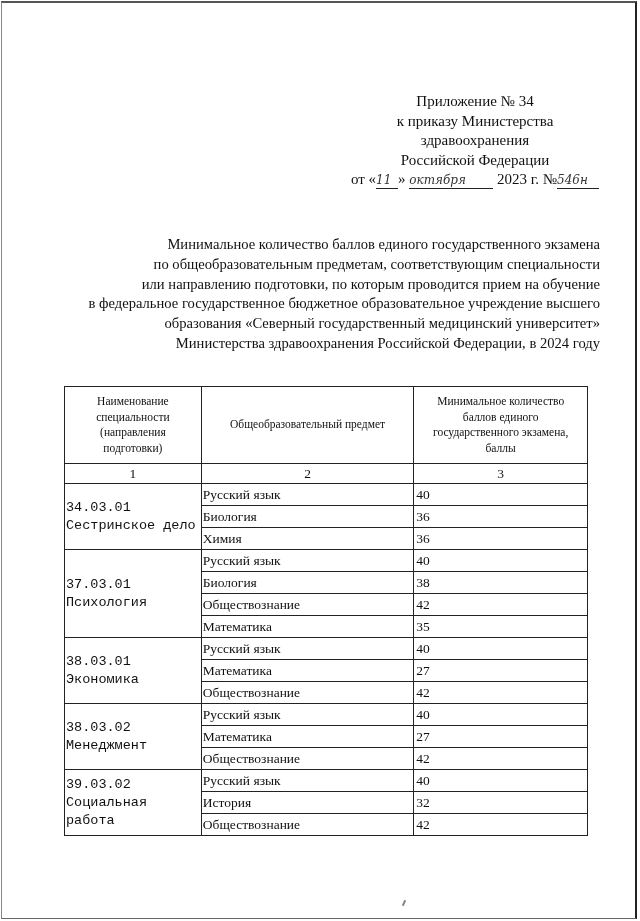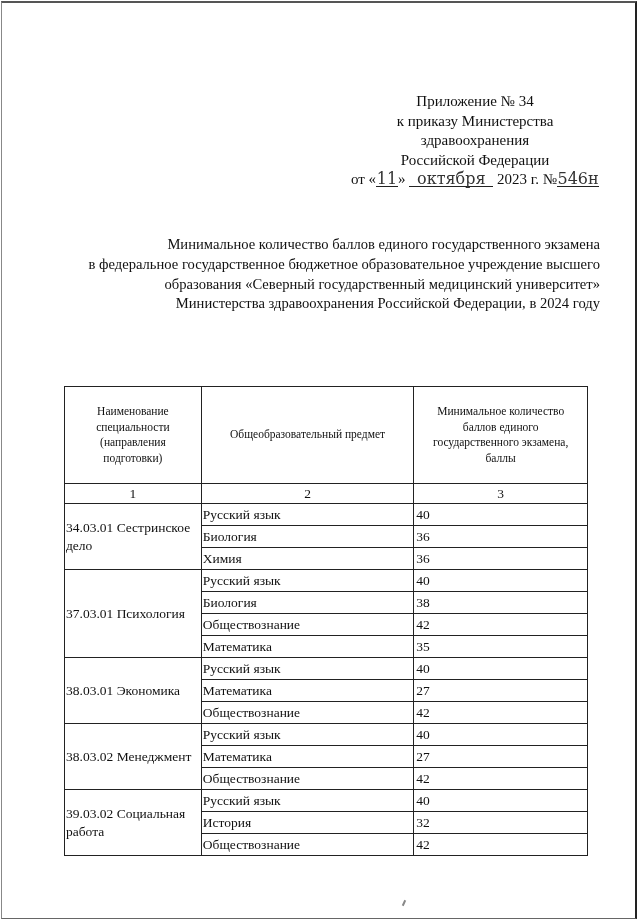--- a/index.html
+++ b/index.html
@@ -10,39 +10,39 @@
   .page-frame {
     position: absolute; left: 1px; top: 1px; width: 636px; height: 918px;
     border-top: 2px solid #555; border-left: 1px solid #888; border-right: 2px solid #222; border-bottom: 1px solid #666;
     box-sizing: border-box;
   }
   .appendix {
     position: absolute; left: 330px; top: 92px; width: 290px;
     text-align: center; font-size: 15px; line-height: 19.5px;
   }
   .appendix .line { display: block; white-space: nowrap; }
-  .sign-line { display: inline-block; border-bottom: 1px solid #222; text-align: center; font-family: "DejaVu Serif", serif; font-size: 16px; color: #333; line-height: 15px; }
+  .sign-line { display: inline-block; border-bottom: 1px solid #222; text-align: left; font-style: italic; font-family: "DejaVu Serif", serif; font-size: 12px; color: #333; line-height: 15px; }
   .title {
     position: absolute; left: 60px; top: 235px; width: 540px;
     text-align: right; font-size: 14.6px; line-height: 19.8px;
   }
   .title .line { display: block; white-space: nowrap; }
   table.scores {
     position: absolute; left: 64px; top: 386px; width: 524px;
     border-collapse: collapse; font-size: 13.5px;
   }
   table.scores th, table.scores td {
     border: 1px solid #222; padding: 2px 2px; vertical-align: middle;
   }
   table.scores th {
     font-weight: normal; font-size: 11.5px; line-height: 15.5px; text-align: center;
     height: 64px;
   }
   table.scores tr.idx td { text-align: center; height: 15px; line-height: 15px; font-size: 13.5px; }
-  table.scores td.spec { text-align: left; font-size: 13.5px; line-height: 18px; padding-left: 1px; }
+  table.scores td.spec { text-align: left; font-size: 13.5px; line-height: 18px; padding-left: 1px; font-family: Liberation Mono, monospace; }
   table.scores td.subj { text-align: left; height: 17px; line-height: 17px; padding-left: 1px; margin-top: 27px; }
   table.scores td.score { height: 17px; line-height: 17px; }
   col.c1 { width: 137px; } col.c2 { width: 213px; } col.c3 { width: 174px; }
   .speck { position: absolute; left: 403px; top: 900px; width: 2px; height: 6px; background: #888; transform: rotate(25deg); }
 </style>
 </head>
 <body>
 
 <div class="page-frame"></div>
 
@@ -53,34 +53,36 @@
   <span class="line">Российской Федерации</span>
   <span class="line">
     <span>от «</span><span class="sign-line" style="width:22px">11</span><span>»</span>
     <span class="sign-line" style="width:84px">октября</span>
     <span>2023 г. №</span><span class="sign-line" style="width:42px">546н</span>
   </span>
 </div>
 
 <div class="title">
   <span class="line">Минимальное количество баллов единого государственного экзамена</span>
+  <span class="line">по общеобразовательным предметам, соответствующим специальности</span>
+  <span class="line">или направлению подготовки, по которым проводится прием на обучение</span>
   <span class="line">в федеральное государственное бюджетное образовательное учреждение высшего</span>
   <span class="line">образования «Северный государственный медицинский университет»</span>
   <span class="line">Министерства здравоохранения Российской Федерации, в 2024 году</span>
 </div>
 
 <table class="scores">
   <colgroup>
       <col class="c1">
       <col class="c2">
       <col class="c3">
     </colgroup>
   <thead>
     <tr>
-      <th style="padding:16px 14px;">Наименование специальности (направления подготовки)</th>
+      <th style="padding:6px 14px;">Наименование специальности (направления подготовки)</th>
       <th>Общеобразовательный предмет</th>
       <th style="padding:4px 10px;">Минимальное количество баллов единого государственного экзамена, баллы</th>
     </tr>
   </thead>
   <tbody>
     <tr class="idx">
       <td>1</td>
       <td>2</td>
       <td>3</td>
     </tr>

